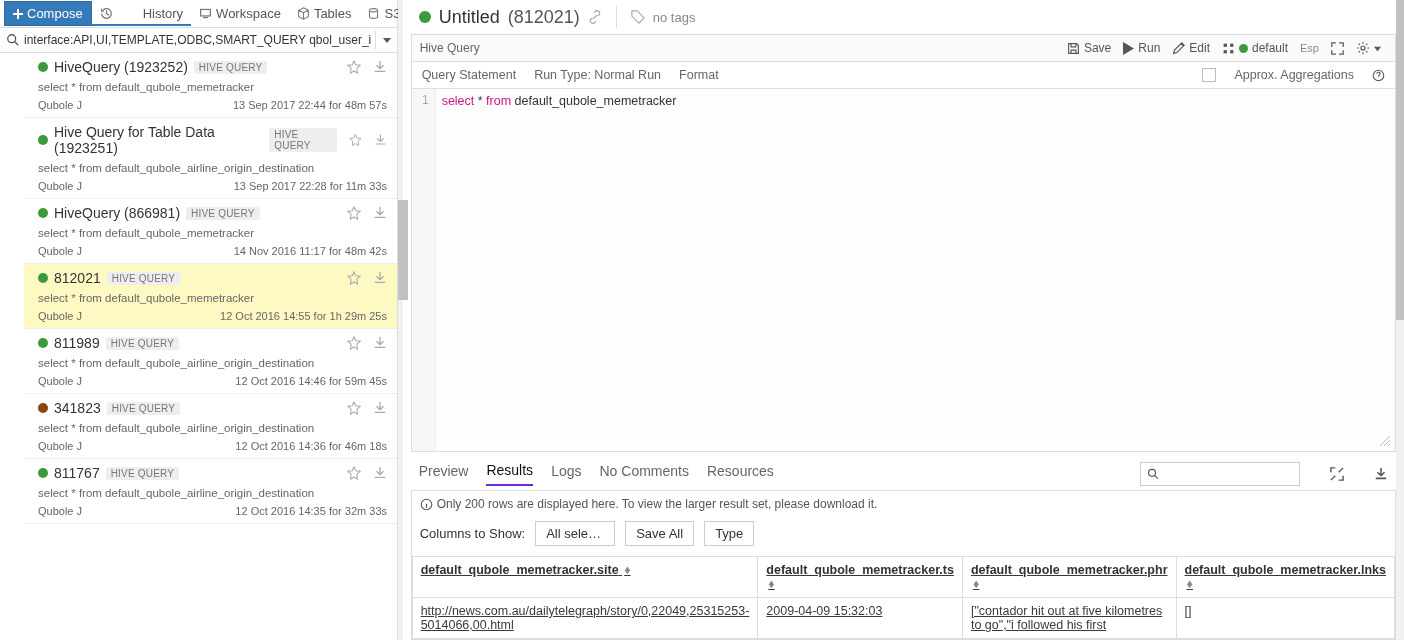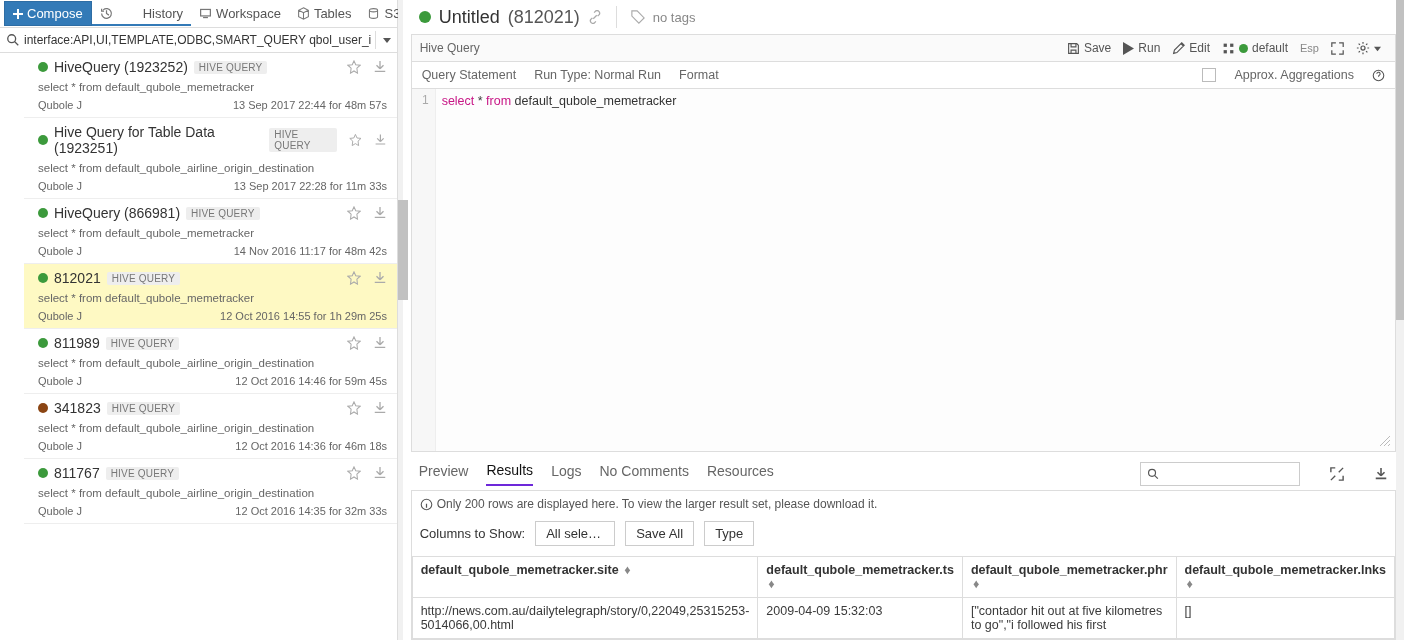--- a/index.html
+++ b/index.html
@@ -64,21 +64,21 @@
   .rtab { font-size:14px; color:#666; cursor:pointer; padding-bottom:6px; }
   .rtab.active { color:#111; border-bottom:2px solid #6d28d9; }
   .restabs .sp { flex:1; }
   .searchres { border:1px solid #ccc; width:160px; height:24px; display:flex; align-items:center; padding:0 6px; gap:4px;}
   .searchres input { border:none; outline:none; width:100%; font-size:12px;}
   .resarea { border:1px solid #ddd; margin-right:8px; padding:0; }
   .infobar { padding:6px 8px; color:#555; font-size:12px; display:flex; align-items:center; gap:4px;}
   .colsrow { padding:4px 8px 10px 8px; display:flex; align-items:center; gap:10px; font-size:13px; color:#333;}
   .selbox { border:1px solid #ccc; padding:4px 10px; min-width:72px; cursor:pointer; white-space:nowrap; overflow:hidden; text-overflow:ellipsis; max-width:80px;}
   .sbtn { border:1px solid #ccc; padding:4px 10px; cursor:pointer; background:#fff;}
-  table.tbl { width:100%; border-collapse:collapse; font-size:12.5px; }
+  table.tbl { width:100%; border-collapse:collapse; font-size:12.5px;text-decoration:underline; }
   table.tbl th, table.tbl td { border:1px solid #ddd; padding:6px 8px; text-align:left; vertical-align:top;}
   table.tbl th { font-weight:600; color:#333; }
   .sort { color:#888; margin-left:2px;}
   .rightscroll { position:absolute; right:0; top:0; width:8px; height:100%; background:#f1f1f1;}
   .rightscroll .rthumb { position:absolute; left:0; width:8px; background:#c1c1c1;}
   .esp { color:#888; font-size:11px;}
   svg { display:block; }
 </style>
 </head>
 <body>

